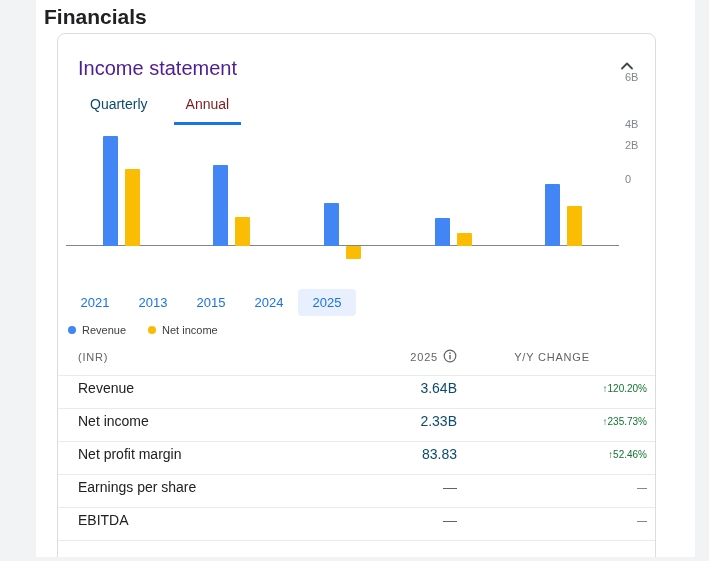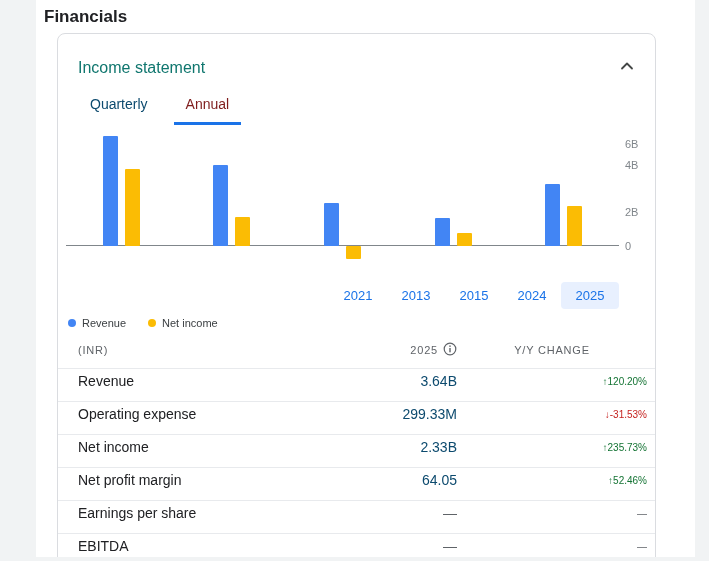--- a/index.html
+++ b/index.html
@@ -10,61 +10,61 @@
     position:relative;
     overflow:hidden;
     color:#202124;
   }
   .panel {
     position:absolute; left:36px; top:0; width:659px; height:557px;
     background:#ffffff; overflow:hidden;
   }
   .page-title {
     margin:4px 0 0 8px;
-    font-size:17px; line-height:26px; color:#202124;
+    font-size:21px; line-height:26px; color:#202124;
   }
   .card {
     position:absolute; left:21px; top:33px; width:599px; height:600px;
     background:#fff; border:1px solid #dadce0; border-radius:8px;
   }
   .card-header {
     display:flex; justify-content:space-between; align-items:center;
     padding:15px 10px 0 20px; height:52px;
   }
-  .card-title { font-size:16px; line-height:22px; color:#0f766e; }
+  .card-title { font-size:20px; line-height:22px; color:#4c1d95; }
   .collapse-btn {
     width:36px; height:36px; border:none; background:transparent; cursor:pointer;
     display:flex; align-items:center; justify-content:center; border-radius:50%;
   }
   .tabs { display:flex; margin:4px 20px 0; }
   .tab {
     border:none; background:transparent; cursor:pointer;
     font-family:"Liberation Sans", sans-serif;
     font-size:14px; color:#0c4a6e;
     padding:6px 12px 10px; margin-right:14px;
     border-bottom:3px solid transparent;
   }
   .tab.active { color:#7f1d1d; border-bottom-color:#1a73e8; }
   
-  .chart-wrap { display:flex; margin:10px 8px 0; }
+  .chart-wrap { display:flex; margin:10px 8px 0;align-items:center; }
   .plot {
     flex:1; position:relative; height:135px;
     display:flex; justify-content:space-around;
   }
   .axis-line {
     position:absolute; left:0; right:0; bottom:24px; height:1px;
     background:#80868b;
   }
   .group { position:relative; width:37px; height:100%; }
   .bar { position:absolute; width:15px; border-radius:1px; }
   .yaxis { width:28px; position:relative; }
   .ytick {
     position:absolute; left:6px; font-size:11px; line-height:14px; color:#80868b;
   }
-  .years { display:flex; justify-content:flex-end; margin:12px 36px 0 8px; }
+  .years { display:flex; justify-content:flex-start; margin:19px 36px 0 8px; }
   .year {
     width:58px; padding:6px 0; text-align:center;
     font-size:13px; color:#1a73e8; border-radius:4px; cursor:pointer;
   }
   .year.selected { background:#e8f0fe; }
   .legend { display:flex; gap:22px; align-items:center; margin:8px 0 0 10px; }
   .legend-item { display:flex; align-items:center; gap:6px; }
   .legend-item span:last-child { font-size:11px; color:#3c4043; }
   .dot { width:8px; height:8px; border-radius:50%; display:inline-block; }
   
@@ -128,21 +128,21 @@
             <div class="bar" style="height: 28.05px; left: 0px; background: rgb(66, 133, 244); bottom: 24px;"></div>
             <div class="bar" style="height: 12.75px; left: 22px; background: rgb(251, 188, 4); bottom: 24px;"></div>
           </div>
           <div class="group">
             <div class="bar" style="height: 61.88px; left: 0px; background: rgb(66, 133, 244); bottom: 24px;"></div>
             <div class="bar" style="height: 39.61px; left: 22px; background: rgb(251, 188, 4); bottom: 24px;"></div>
           </div>
         </div>
       <div class="yaxis">
           <div class="ytick" style="bottom: 119px;">6B</div>
-          <div class="ytick" style="bottom: 98px;">4B</div>
+          <div class="ytick" style="bottom: 72px;">4B</div>
           <div class="ytick" style="bottom: 51px;">2B</div>
           <div class="ytick" style="bottom: 17px;">0</div>
         </div>
     </div>
 
     <div class="years">
         <div class="year">2021</div>
         <div class="year">2013</div>
         <div class="year">2015</div>
         <div class="year">2024</div>
@@ -175,32 +175,27 @@
         </div>
         <div class="h-change">Y/Y CHANGE</div>
       </div>
       <div>
           <div class="trow">
             <div class="cell label">Revenue</div>
             <div class="cell value">3.64B</div>
             <div class="cell change up">↑120.20%</div>
           </div>
           <div class="trow">
-            <div class="cell label">Operating expense</div>
-            <div class="cell value">299.33M</div>
-            <div class="cell change down">↓-31.53%</div>
-          </div>
-          <div class="trow">
             <div class="cell label">Net income</div>
             <div class="cell value">2.33B</div>
             <div class="cell change up">↑235.73%</div>
           </div>
           <div class="trow">
             <div class="cell label">Net profit margin</div>
-            <div class="cell value">64.05</div>
+            <div class="cell value">83.83</div>
             <div class="cell change up">↑52.46%</div>
           </div>
           <div class="trow">
             <div class="cell label">Earnings per share</div>
             <div class="cell value dash">—</div>
             <div class="cell change flat">—</div>
           </div>
           <div class="trow">
             <div class="cell label">EBITDA</div>
             <div class="cell value dash">—</div>

